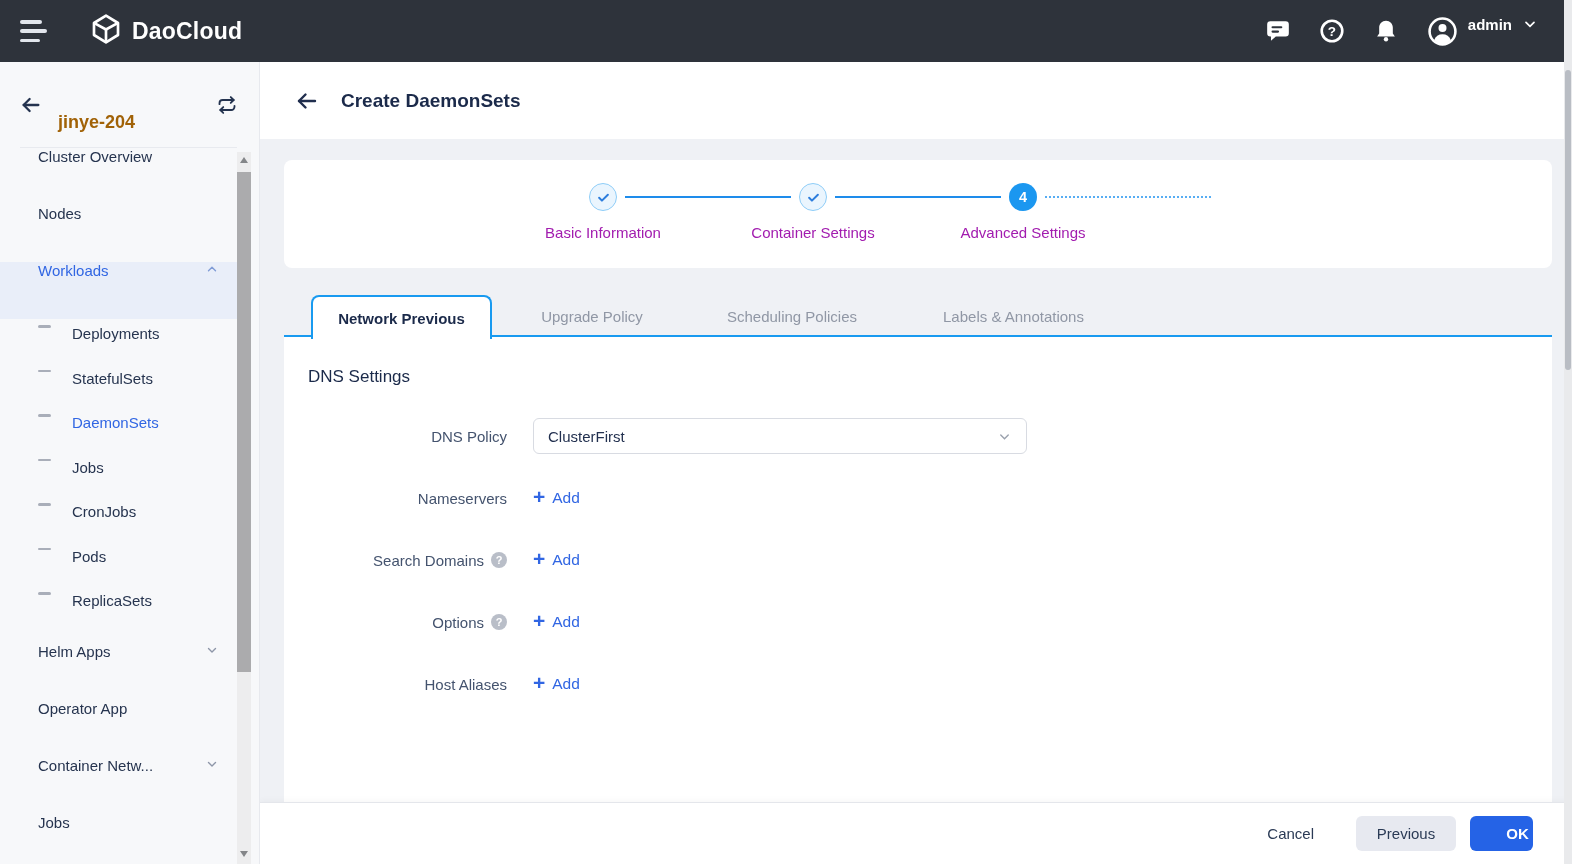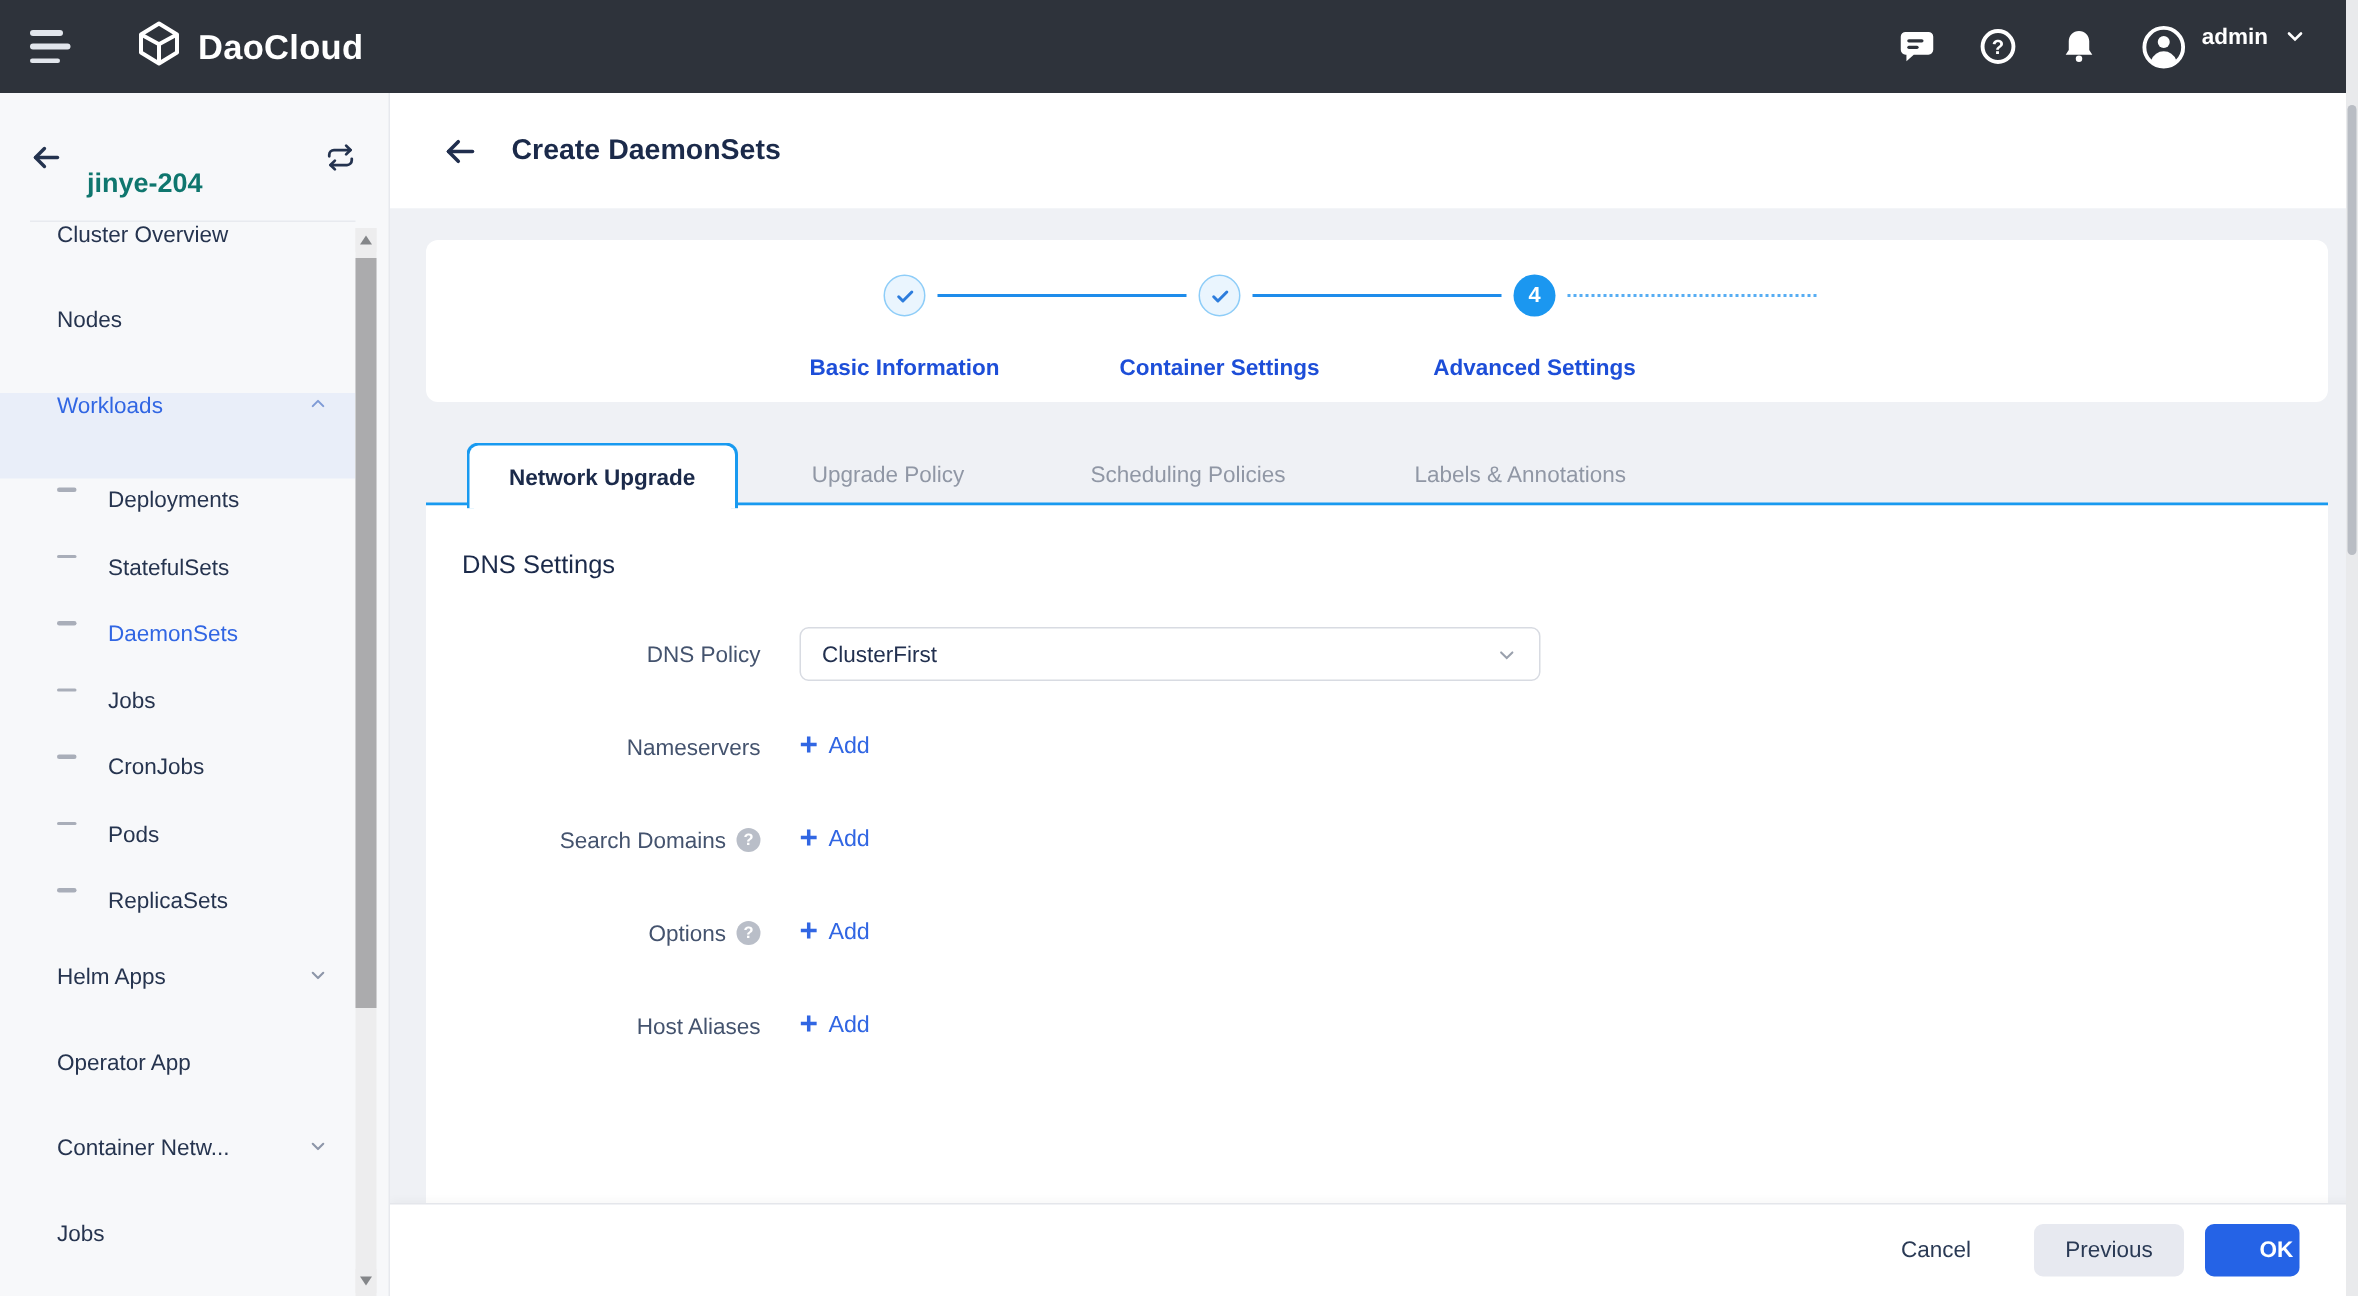--- a/index.html
+++ b/index.html
@@ -23,21 +23,21 @@
   .user-name { color:#fff; font-size:15px; font-weight:bold; }
   .user-caret svg { width:16px; height:16px; }
 
   
   .sidebar { position:absolute; left:0; top:62px; width:260px; bottom:0;
     background:var(--sidebar-bg); border-right:1px solid #e7e9ee; z-index:10; }
   .side-head { height:86px; display:flex; align-items:center; padding:0 22px 0 20px; position:relative; }
   .side-head::after { content:""; position:absolute; left:20px; right:22px; bottom:0; height:1px; background:#e8eaef; }
   .side-back { width:22px; height:22px; cursor:pointer; color:#24334f; }
   .side-back svg { width:22px; height:22px; }
-  .side-title { font-size:18px; font-weight:bold; color:#0f766e; margin-left:16px; flex:1;margin-top:35px; }
+  .side-title { font-size:18px; font-weight:bold; color:#a16207; margin-left:16px; flex:1;margin-top:35px; }
   .side-refresh { width:20px; height:20px; cursor:pointer; color:#24334f; }
   .side-refresh svg { width:20px; height:20px; }
   .side-menu { position:absolute; top:86px; left:0; right:22px; bottom:0; overflow:hidden; }
   .side-item, .side-sub { display:flex; align-items:flex-start; padding:0 18px 0 38px;
     font-size:15px; color:#26344f; cursor:pointer; }
   .side-item { height:57px; }
   .side-sub { height:44.5px; }
   .sub-group { padding:6px 0; }
   .side-item.active { background:var(--sidebar-active-bg); color:var(--link); }
   .side-sub.active { color:var(--link); }
@@ -67,21 +67,21 @@
   .main-body { flex:1; background:var(--main-bg); padding:21px 20px 0 24px; position:relative; overflow:hidden; }
 
   
   .step-card { height:108px; background:#fff; border-radius:8px; position:relative; }
   .steps { width:840px; margin:0 auto; position:relative; height:108px; display:flex; }
   .step { width:210px; padding-top:23px; display:flex; flex-direction:column; align-items:center; }
   .circle { width:28px; height:28px; border-radius:50%; display:flex; align-items:center; justify-content:center; z-index:2; }
   .step.done .circle { background:var(--step-done-fill); border:1.5px solid var(--step-done-border); }
   .step.done .circle svg { width:15px; height:15px; }
   .step.active .circle { background:#1b97f0; color:#fff; font-size:14.5px; font-weight:bold; }
-  .step-label { margin-top:26px; font-size:15px; color:#1d4ed8;font-weight:bold; }
+  .step-label { margin-top:13px; font-size:15px; color:#a21caf; }
   .connector { position:absolute; top:36px; height:0; width:166px; border-top:2.5px solid #1e8ceb; }
   .connector.dotted { border-top:2.5px dotted #57adf3; }
 
   
   .tabstrip { margin-top:27px; height:42px; position:relative; display:flex; padding-left:27px; }
   .tabstrip::after { content:""; position:absolute; left:0; right:0; bottom:0; height:2px; background:var(--accent); }
   .tab { display:flex; align-items:center; justify-content:center; font-size:15px; color:var(--muted-text);
     cursor:pointer; }
   .tab:nth-of-type(1){ width:181px; } .tab:nth-of-type(2){ width:200px; }
   .tab:nth-of-type(3){ width:200px; } .tab:nth-of-type(4){ width:243px; }
@@ -306,21 +306,21 @@
             <div class="circle">
               <span>4</span>
             </div>
             <div class="step-label">Advanced Settings</div>
           </div>
         </div>
     </div>
 
     <div class="tabstrip" id="tabstrip">
         <div class="tab active">
-          <span>Network Upgrade</span>
+          <span>Network Previous</span>
         </div>
         <div class="tab">
           <span>Upgrade Policy</span>
         </div>
         <div class="tab">
           <span>Scheduling Policies</span>
         </div>
         <div class="tab">
           <span>Labels &amp; Annotations</span>
         </div>

